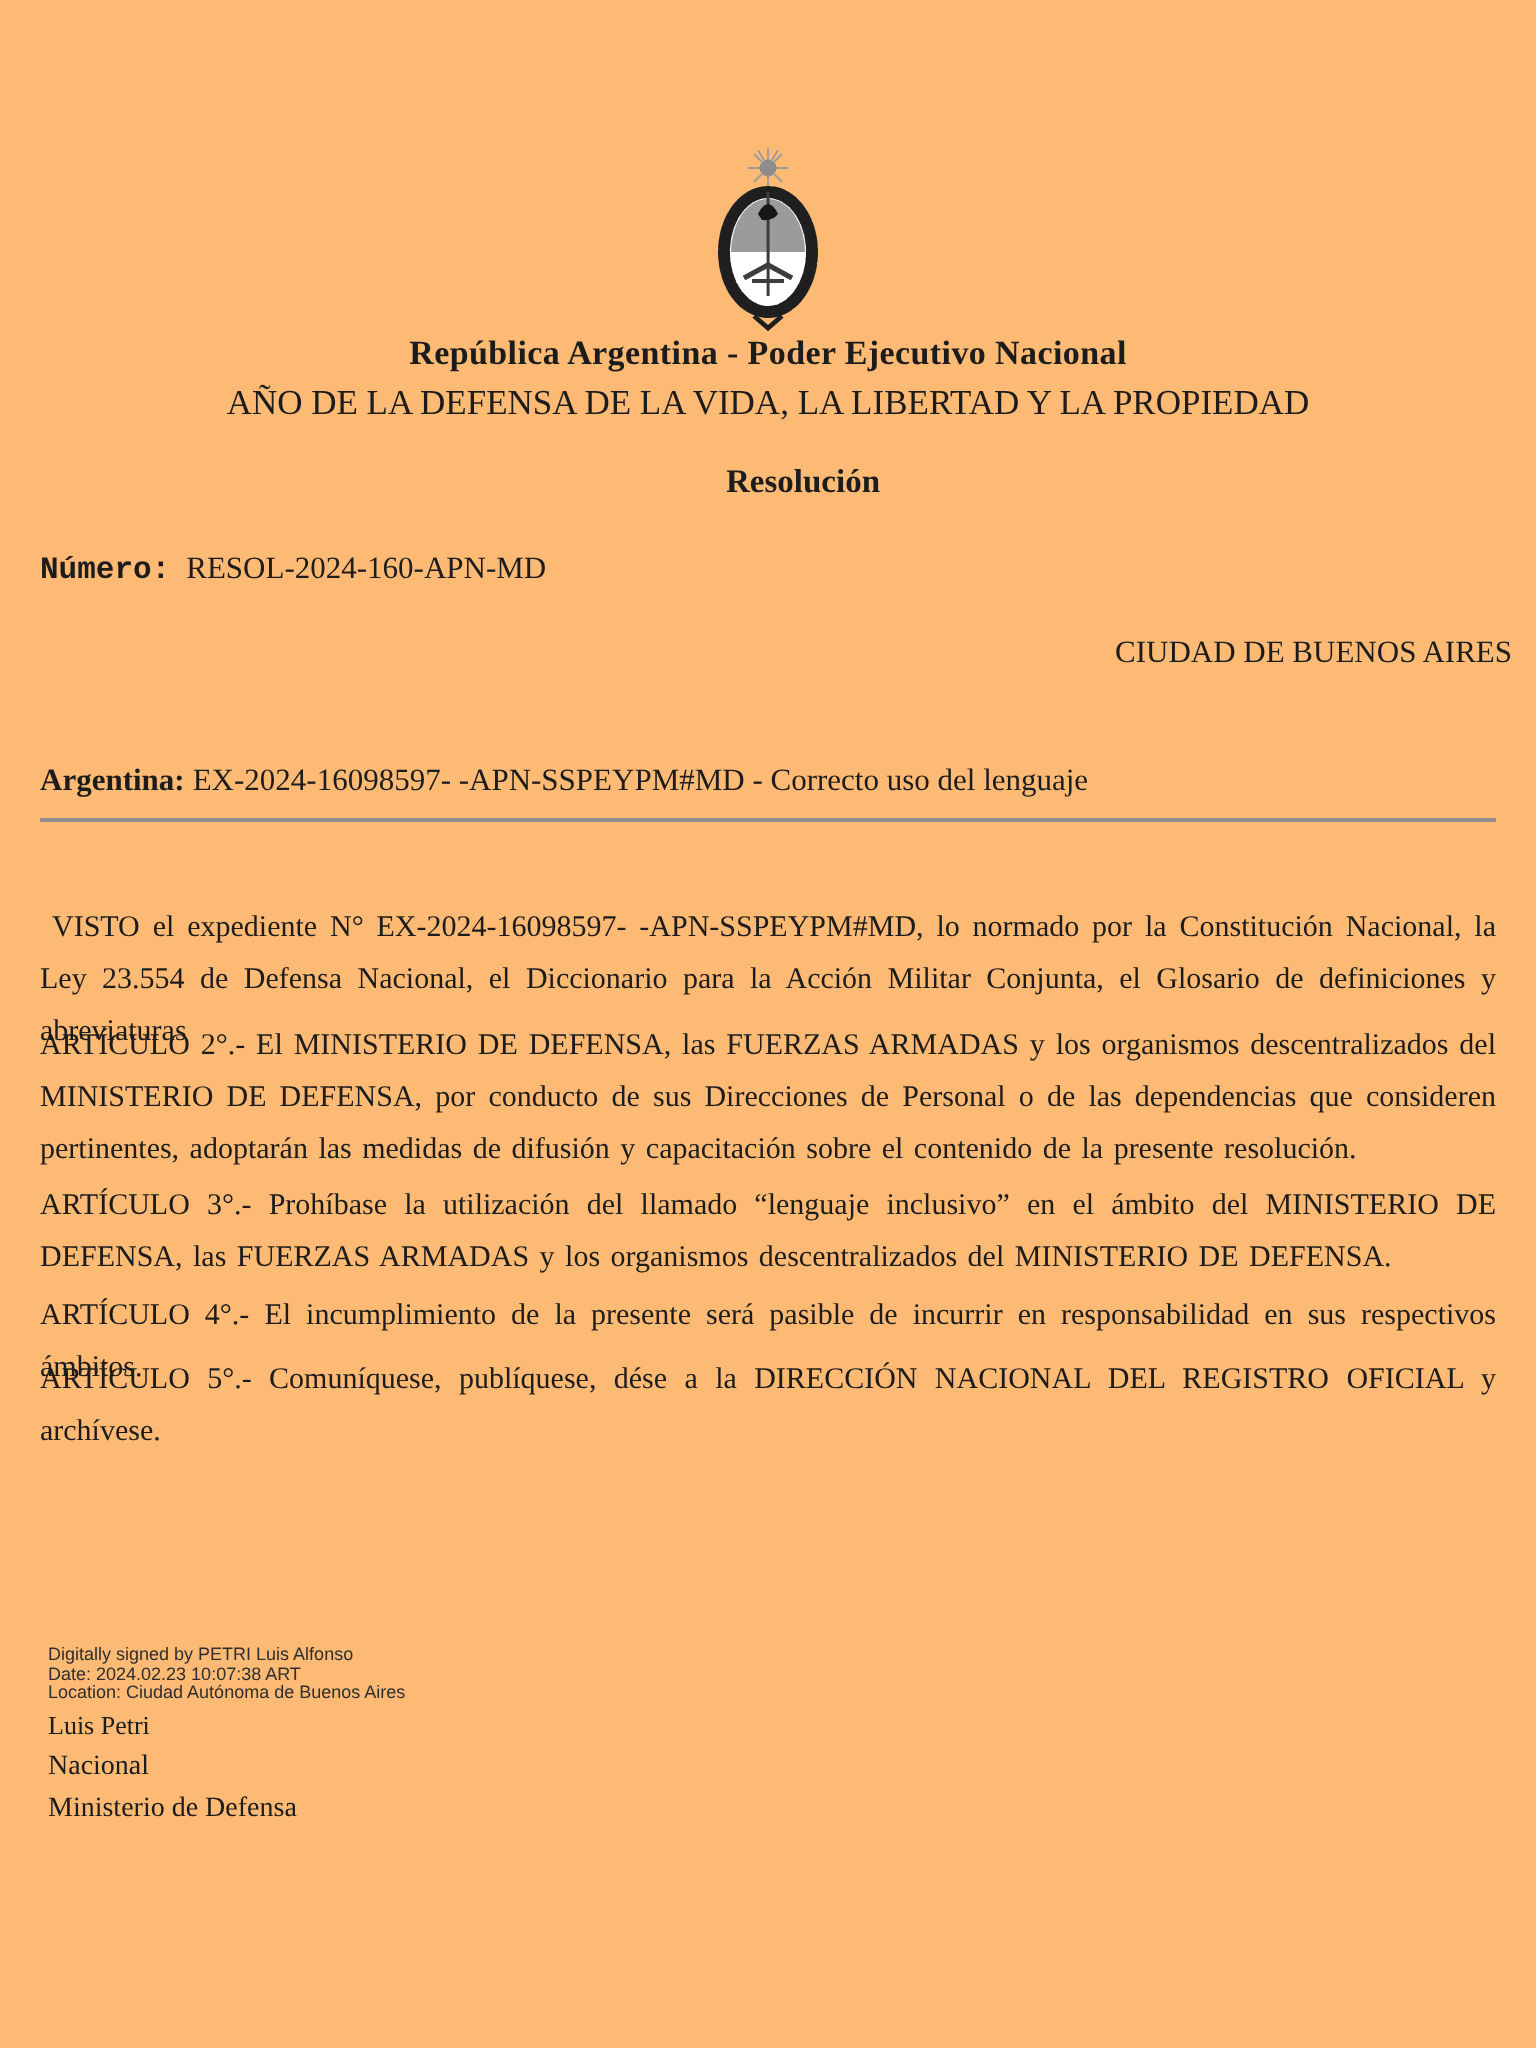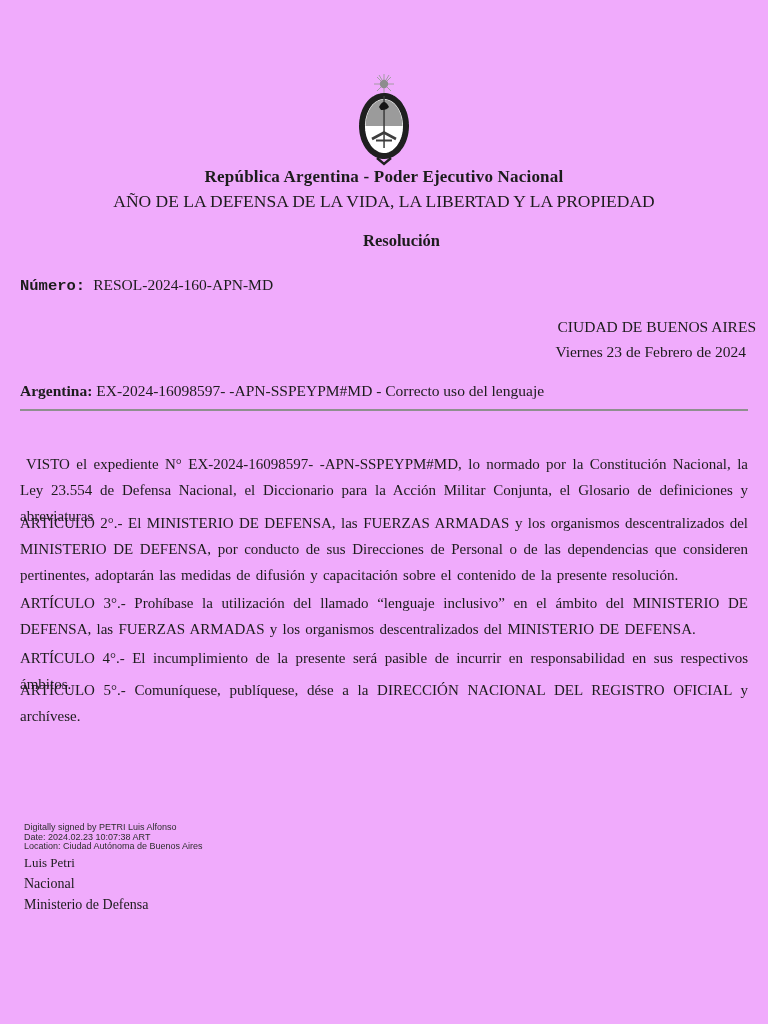--- a/index.html
+++ b/index.html
@@ -1,21 +1,21 @@
 <!DOCTYPE html>
 <html><head>
 <meta charset="utf-8">
 <style>
   html, body { margin:0; padding:0; background:#e9e9e9; }
   .page {
     position: relative;
     width: 768px;
     height: 1024px;
     margin: 0 auto;
-    background: #f0abfc;
+    background: #fdba74;
     font-family: "Liberation Serif", serif;
     color: #1c1c1c;
     overflow: hidden;
   }
   .centered { position:absolute; left:0; right:0; text-align:center; }
   .emblem { position:absolute; top:74px; left:0; right:0; text-align:center; }
   .hdr-line1 { top:167px; font-weight:bold; font-size:17px; letter-spacing:0.2px; }
   .hdr-line2 { top:191px; font-size:17.5px; }
   .doc-type  { top:231px; font-weight:bold; font-size:16.5px;padding-left:35px; }
   .numero    { position:absolute; top:276px; left:20px; font-size:15.5px; }
@@ -83,21 +83,20 @@
 
   <div class="centered hdr-line1">República Argentina - Poder Ejecutivo Nacional</div>
   <div class="centered hdr-line2">AÑO DE LA DEFENSA DE LA VIDA, LA LIBERTAD Y LA PROPIEDAD</div>
   <div class="centered doc-type">Resolución</div>
 
   <div class="numero">
     <span class="lbl">Número:</span><span>RESOL-2024-160-APN-MD</span>
   </div>
 
   <div class="city">CIUDAD DE BUENOS AIRES</div>
-  <div class="date">Viernes 23 de Febrero de 2024</div>
 
   <div class="ref">
     <span class="lbl">Argentina:</span><span>EX-2024-16098597- -APN-SSPEYPM#MD - Correcto uso del lenguaje</span>
   </div>
   <hr class="rule">
 
   <div class="para p-visto">VISTO el expediente N° EX-2024-16098597- -APN-SSPEYPM#MD, lo normado por la Constitución Nacional, la Ley 23.554 de Defensa Nacional, el Diccionario para la Acción Militar Conjunta, el Glosario de definiciones y abreviaturas</div>
   <div class="para p-a2">ARTÍCULO 2°.- El MINISTERIO DE DEFENSA, las FUERZAS ARMADAS y los organismos descentralizados del MINISTERIO DE DEFENSA, por conducto de sus Direcciones de Personal o de las dependencias que consideren pertinentes, adoptarán las medidas de difusión y capacitación sobre el contenido de la presente resolución.</div>
   <div class="para p-a3">ARTÍCULO 3°.- Prohíbase la utilización del llamado “lenguaje inclusivo” en el ámbito del MINISTERIO DE DEFENSA, las FUERZAS ARMADAS y los organismos descentralizados del MINISTERIO DE DEFENSA.</div>
   <div class="para p-a4">ARTÍCULO 4°.- El incumplimiento de la presente será pasible de incurrir en responsabilidad en sus respectivos ámbitos.</div>

